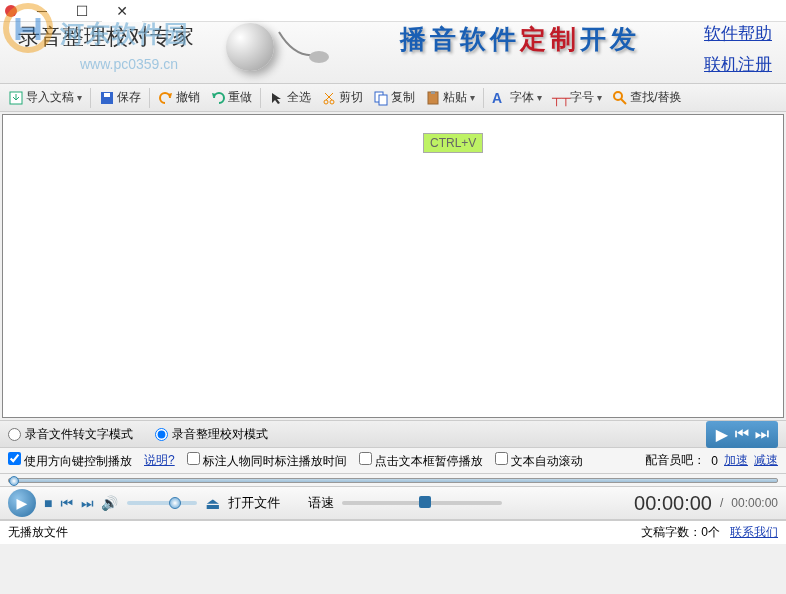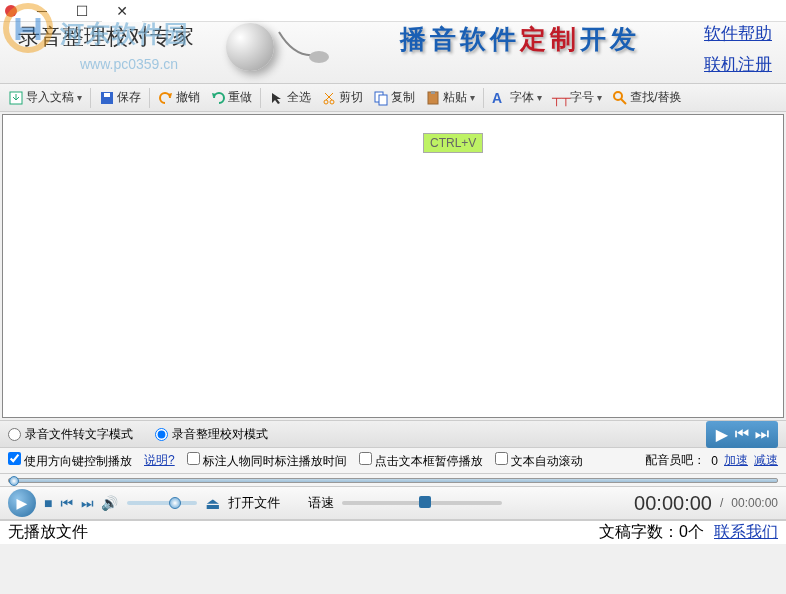--- a/index.html
+++ b/index.html
@@ -55,21 +55,21 @@
 .player-btn { width: 28px; height: 28px; border-radius: 50%; background: radial-gradient(circle at 35% 35%, #8fc4ea, #2a6fa4); display: flex; align-items: center; justify-content: center; color: #fff; font-size: 14px; }
 .small-btn { color: #2a6fa4; font-size: 14px; }
 .vol-slider { width: 70px; height: 4px; background: #c0d8e8; border-radius: 2px; position: relative; }
 .vol-slider::after { content:''; position:absolute; left:60%; top:-4px; width:10px; height:10px; background:radial-gradient(#fff,#5a9fd4); border-radius:50%; border:1px solid #3a7fb4;}
 .eject { color: #2a6fa4; font-size: 16px; }
 .rate-slider { width: 160px; height: 4px; background: #ccc; border-radius: 2px; position: relative; }
 .rate-slider::after { content:''; position:absolute; left:48%; top:-5px; width:12px; height:12px; background:#2a6fa4; border-radius:2px;}
 .time-cur { font-size: 20px; color: #333; margin-left: auto; }
 .time-tot { font-size: 12px; color: #666; }
 
-.status-row { height: 24px; background: #fff; border-top: 1px solid #ccc; display: flex; align-items: center; padding: 0 8px; font-size: 16px; }
+.status-row { height: 24px; background: #fff; border-top: 1px solid #ccc; display: flex; align-items: center; padding: 0 8px; font-size: 12px; }
 .status-right { margin-left: auto; display: flex; gap: 10px; }
 </style>
 </head>
 <body>
 
 <div class="watermark">
   <svg width="56" height="56">
       <circle cx="28" cy="28" r="22" fill="none" stroke="#f0a020" stroke-width="6"></circle>
       <path d="M18 18 L18 40 M38 18 L38 40 M18 30 L38 30" stroke="#2a7fd4" stroke-width="5"></path>
     </svg>

